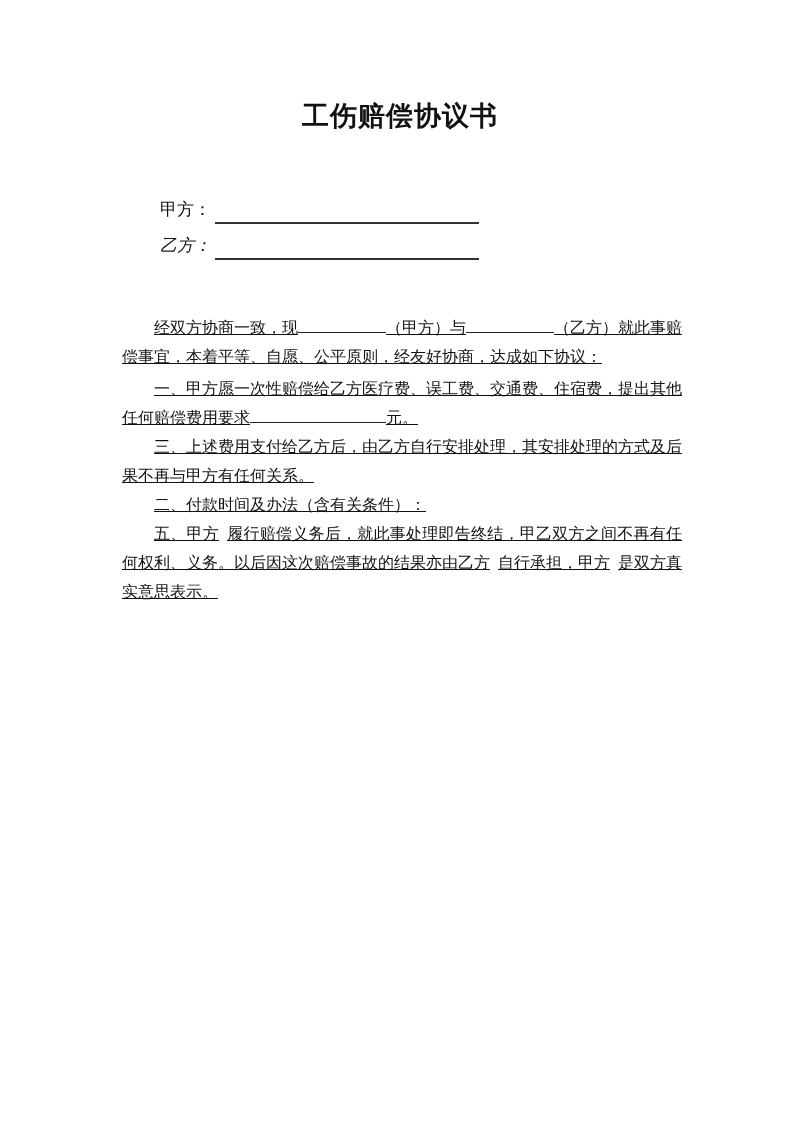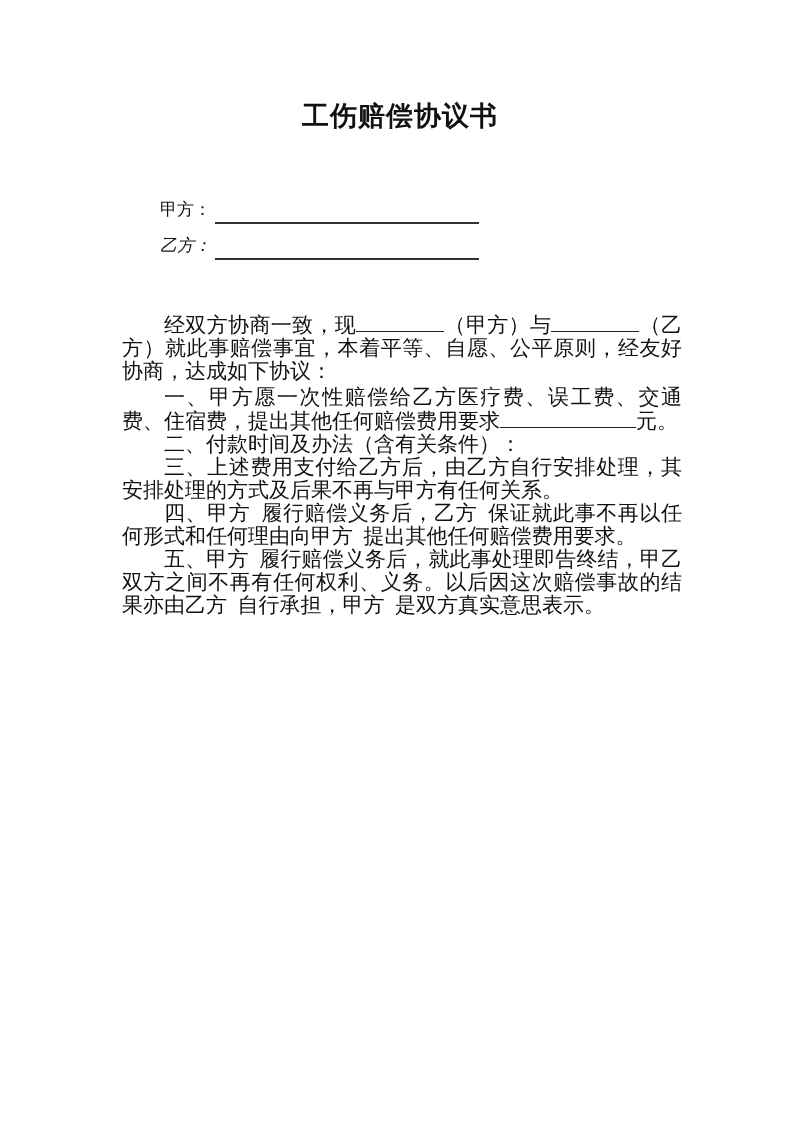--- a/index.html
+++ b/index.html
@@ -4,21 +4,21 @@
   <style>
     html, body { margin: 0; padding: 0; background: #ffffff; }
     body { width: 800px; height: 1133px; position: relative; overflow: hidden;
       font-family: "DejaVu Serif", "Liberation Serif", serif; color: #111; }
     .page { position: absolute; left: 0; top: 0; width: 800px; height: 1133px; background: #fff; }
     .title { position: absolute; top: 98px; left: 0; width: 800px; text-align: center;
       font-size: 27px; font-weight: bold; letter-spacing: 1px; font-family: Liberation Sans, sans-serif; }
     .party { position: absolute; left: 160px; font-size: 17px; height: 30px; line-height: 30px; }
     .party .lbl { display: inline-block; }
     .party .blank { display: inline-block; width: 264px; border-bottom: 2px solid #333; height: 22px; vertical-align: bottom; margin-left: 4px; }
-    .body { position: absolute; left: 122px; top: 313px; width: 560px; font-size: 21px; line-height: 23px; }
+    .body { position: absolute; left: 122px; top: 313px; width: 560px; font-size: 16px; line-height: 29px; text-decoration: underline; }
     .para { margin: 0; text-indent: 2em; text-align: justify; }
     .u { display: inline-block; border-bottom: 1.5px solid #222; height: 18px; vertical-align: baseline; }
     .u1 { width: 88px; }
     .u2 { width: 136px; }
     .gap { display: inline-block; width: 0.5em; }
   </style>
 </head>
 <body>
 
 <div class="page">
@@ -31,22 +31,19 @@
     <span class="lbl">乙方：</span><span class="blank"></span>
   </div>
 
   <div class="body">
     <p class="para">
       <span>经双方协商一致，现</span><span class="u u1"></span><span>（甲方）与</span><span class="u u1"></span><span>（乙方）就此事赔偿事宜，本着平等、自愿、公平原则，经友好协商，达成如下协议：</span>
     </p>
     <p class="para" style="margin-top:3px;">
       <span>一、甲方愿一次性赔偿给乙方医疗费、误工费、交通费、住宿费，提出其他任何赔偿费用要求</span><span class="u u2"></span><span>元。</span>
     </p>
+    <p class="para">三、上述费用支付给乙方后，由乙方自行安排处理，其安排处理的方式及后果不再与甲方有任何关系。</p>
     <p class="para">二、付款时间及办法（含有关条件）：</p>
-    <p class="para">三、上述费用支付给乙方后，由乙方自行安排处理，其安排处理的方式及后果不再与甲方有任何关系。</p>
-    <p class="para">
-      <span>四、甲方</span><span class="gap"></span><span>履行赔偿义务后，乙方</span><span class="gap"></span><span>保证就此事不再以任何形式和任何理由向甲方</span><span class="gap"></span><span>提出其他任何赔偿费用要求。</span>
-    </p>
     <p class="para">
       <span>五、甲方</span><span class="gap"></span><span>履行赔偿义务后，就此事处理即告终结，甲乙双方之间不再有任何权利、义务。以后因这次赔偿事故的结果亦由乙方</span><span class="gap"></span><span>自行承担，甲方</span><span class="gap"></span><span>是双方真实意思表示。</span>
     </p>
   </div>
 </div>
 
 </body></html>

